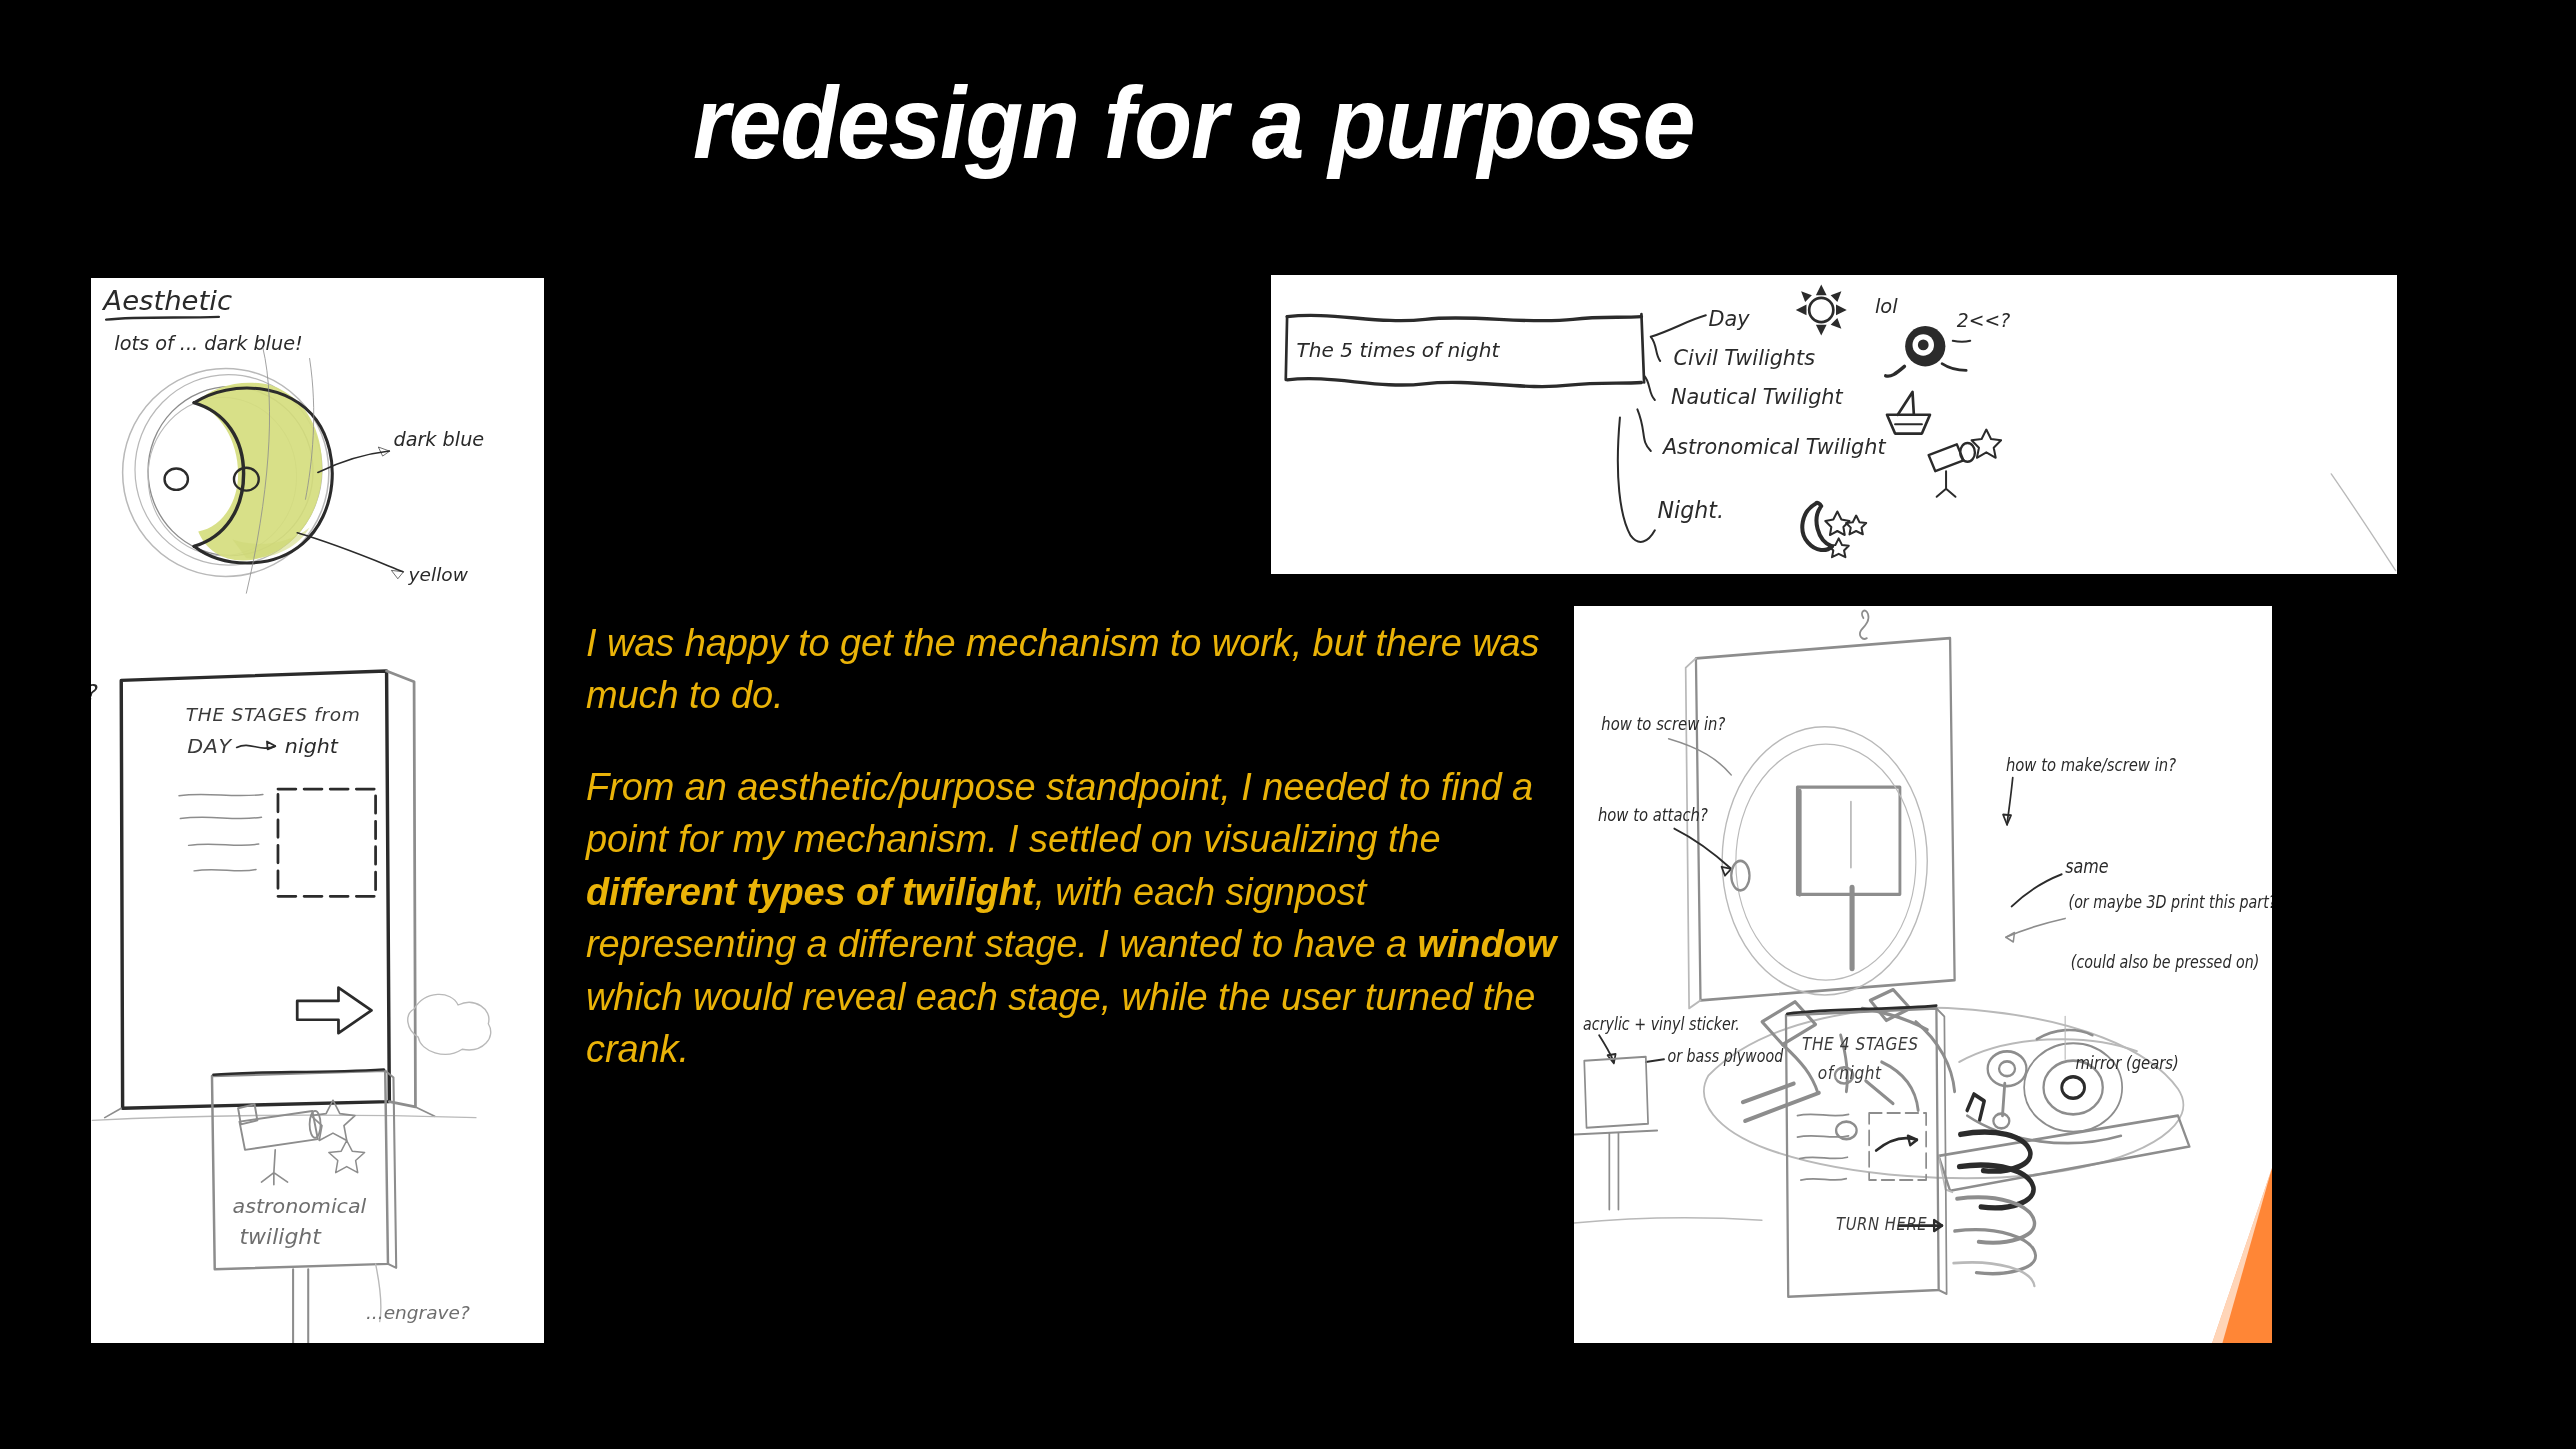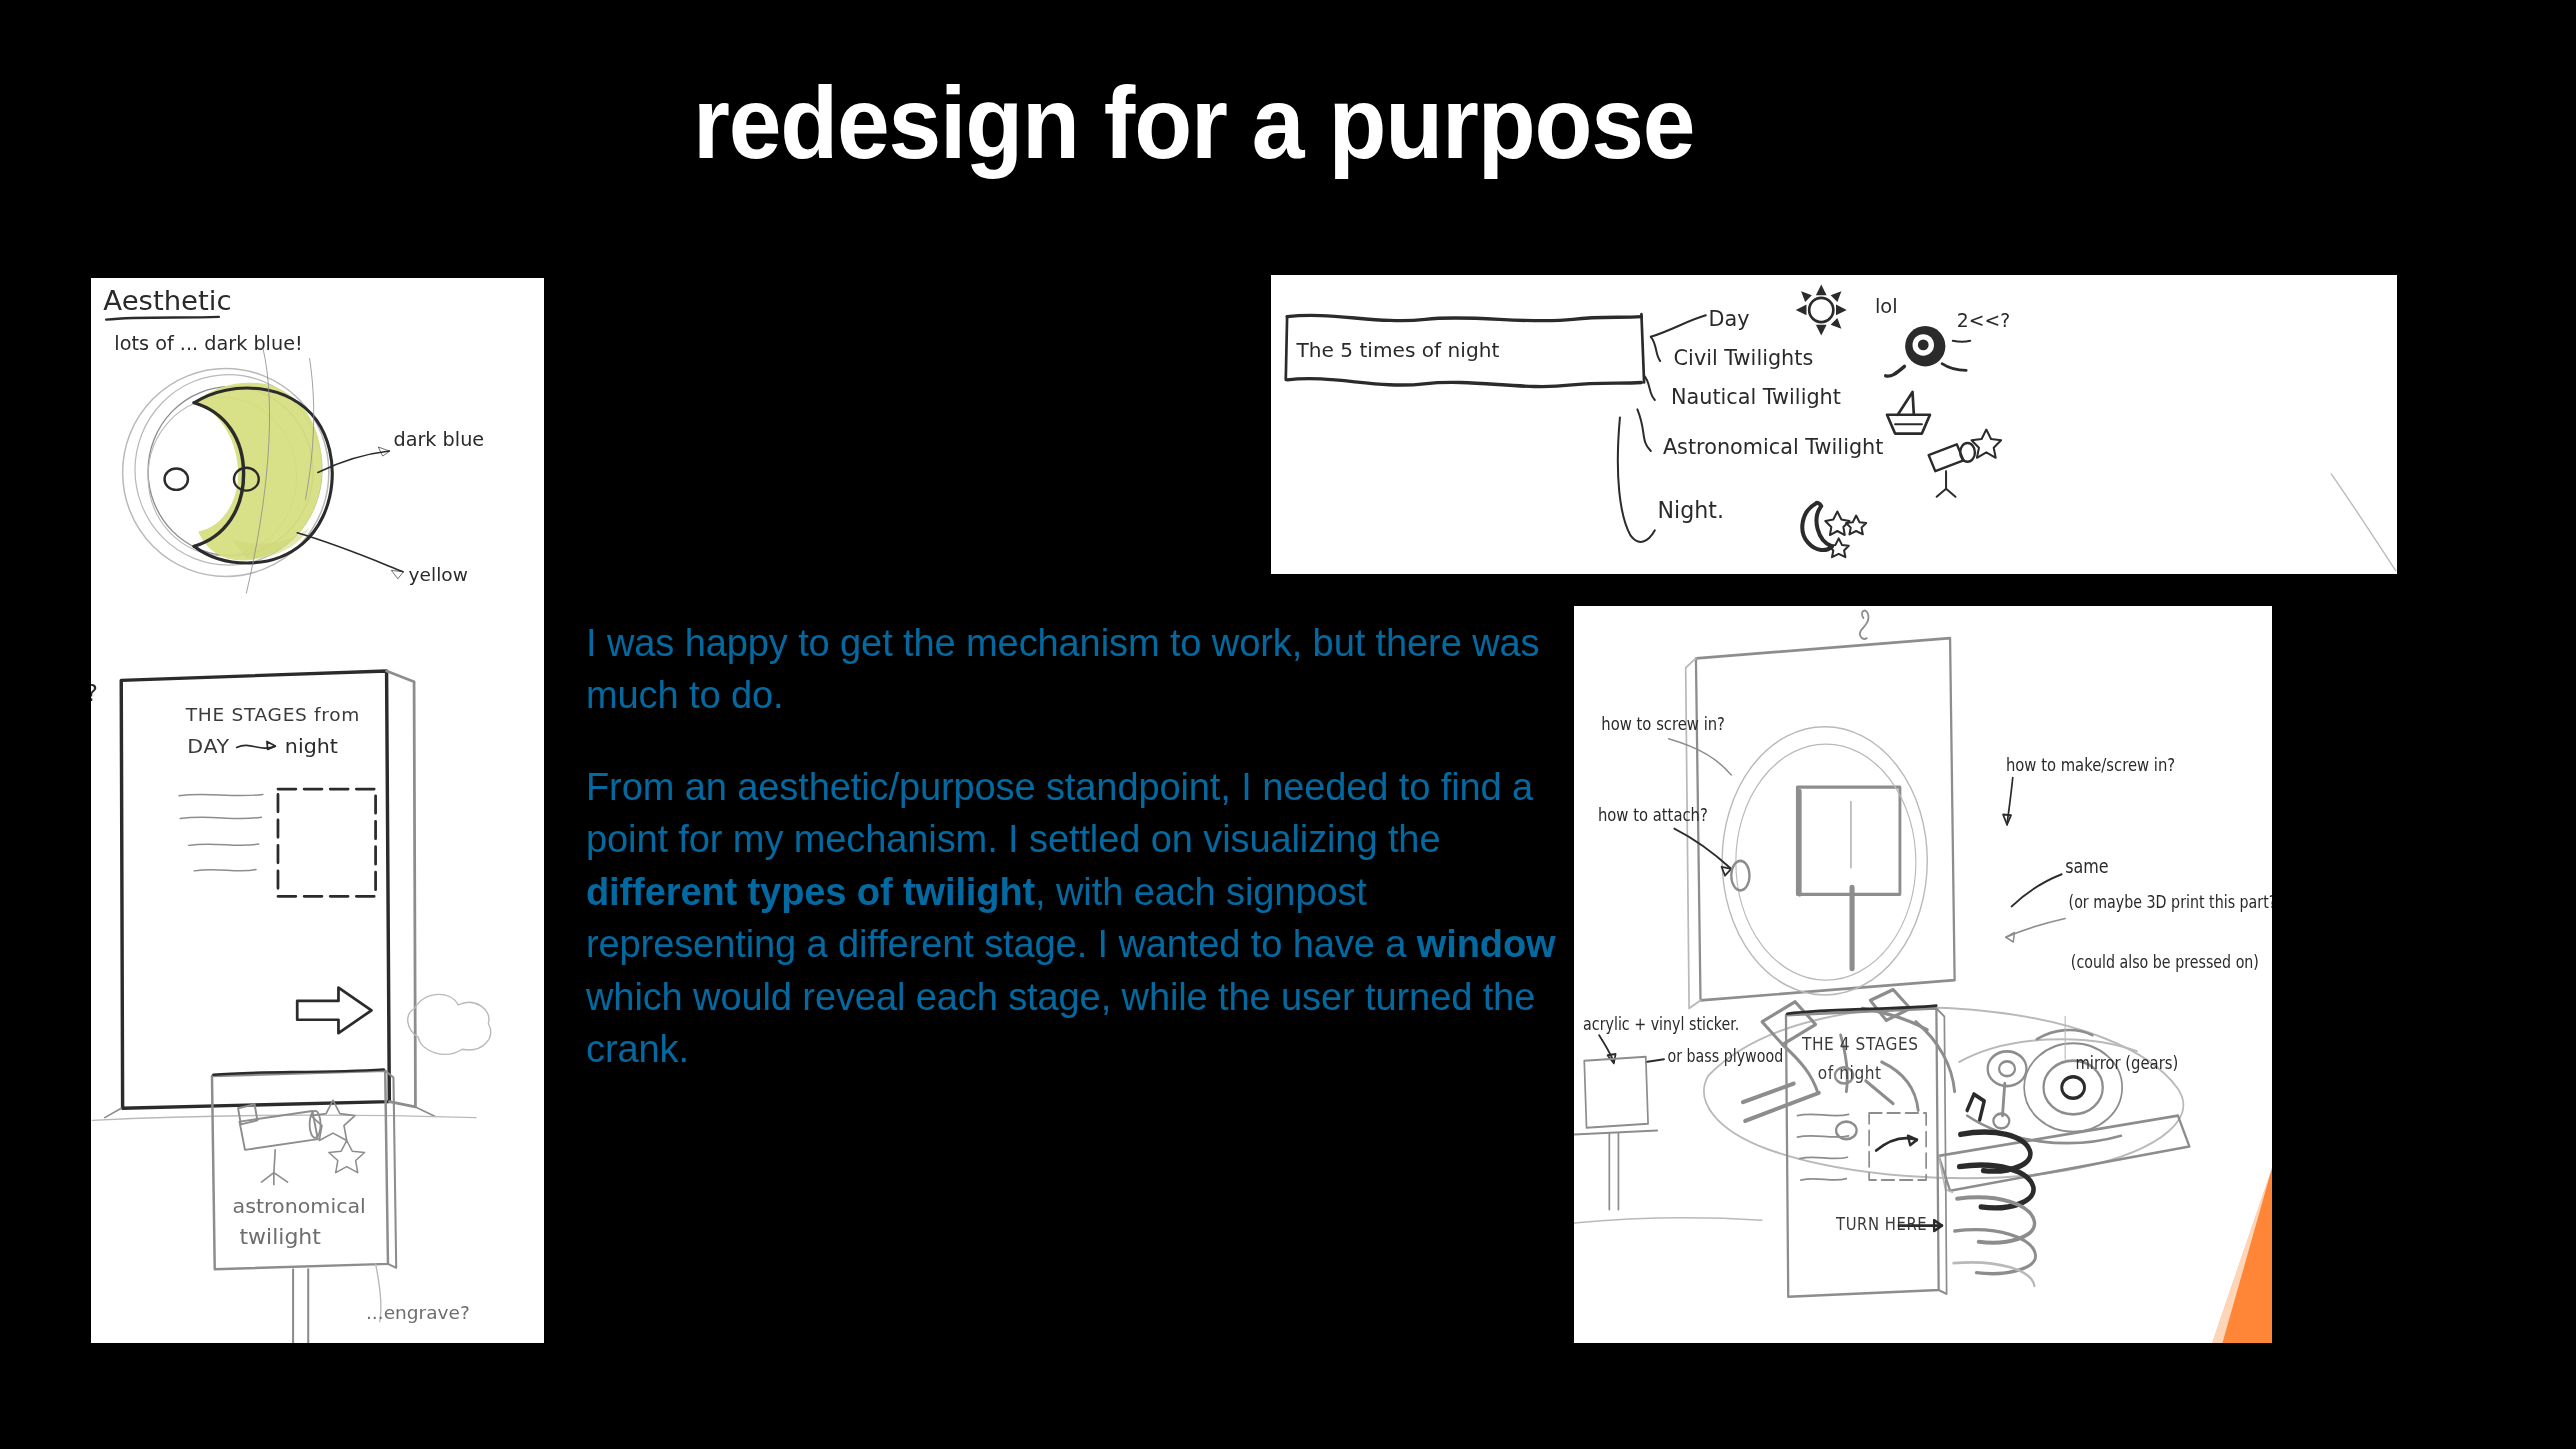--- a/index.html
+++ b/index.html
@@ -2,40 +2,40 @@
 <html style="font-size:10.7px"><head>
 <meta charset="utf-8">
 <title>redesign for a purpose</title>
 <style>
   html,body{margin:0;padding:0;background:#000;}
   body{
     width:2576px;height:1449px;position:relative;overflow:hidden;
     font-family:"Liberation Sans","DejaVu Sans",sans-serif;
     background:#000;color:#fff;
   }
-  .slide{position:absolute;inset:0;background:#000;}
+  .slide{position:absolute;inset:0;background:#000;font-style:italic;}
 
   
   #slide-title{
     position:absolute;left:693px;top:72px;
     font-family:"Liberation Sans","DejaVu Sans",sans-serif;
     font-weight:700;
     font-size:102px;
     line-height:1.0;
     letter-spacing:-1.3px;
     color:#ffffff;
     transform:scaleX(0.93);
     transform-origin:left top;
     white-space:nowrap;
   }
 
   
   #body-copy{
     position:absolute;left:586px;top:617px;width:986px;
-    font-size:38px;line-height:1.38;color:#0369a1;
+    font-size:38px;line-height:1.38;color:#eab308;
     font-weight:400;letter-spacing:-0.1px;
   }
   #body-copy p{margin:0 0 39px 0;}
   #body-copy p:last-child{margin-bottom:0;}
   #body-copy b{font-weight:700;}
 
   
   .sketch{position:absolute;background:#ffffff;overflow:hidden;}
   #sketch-left{left:91px;top:278px;width:453px;height:1065px;}
   #sketch-top-right{left:1271px;top:275px;width:1126px;height:299px;}

